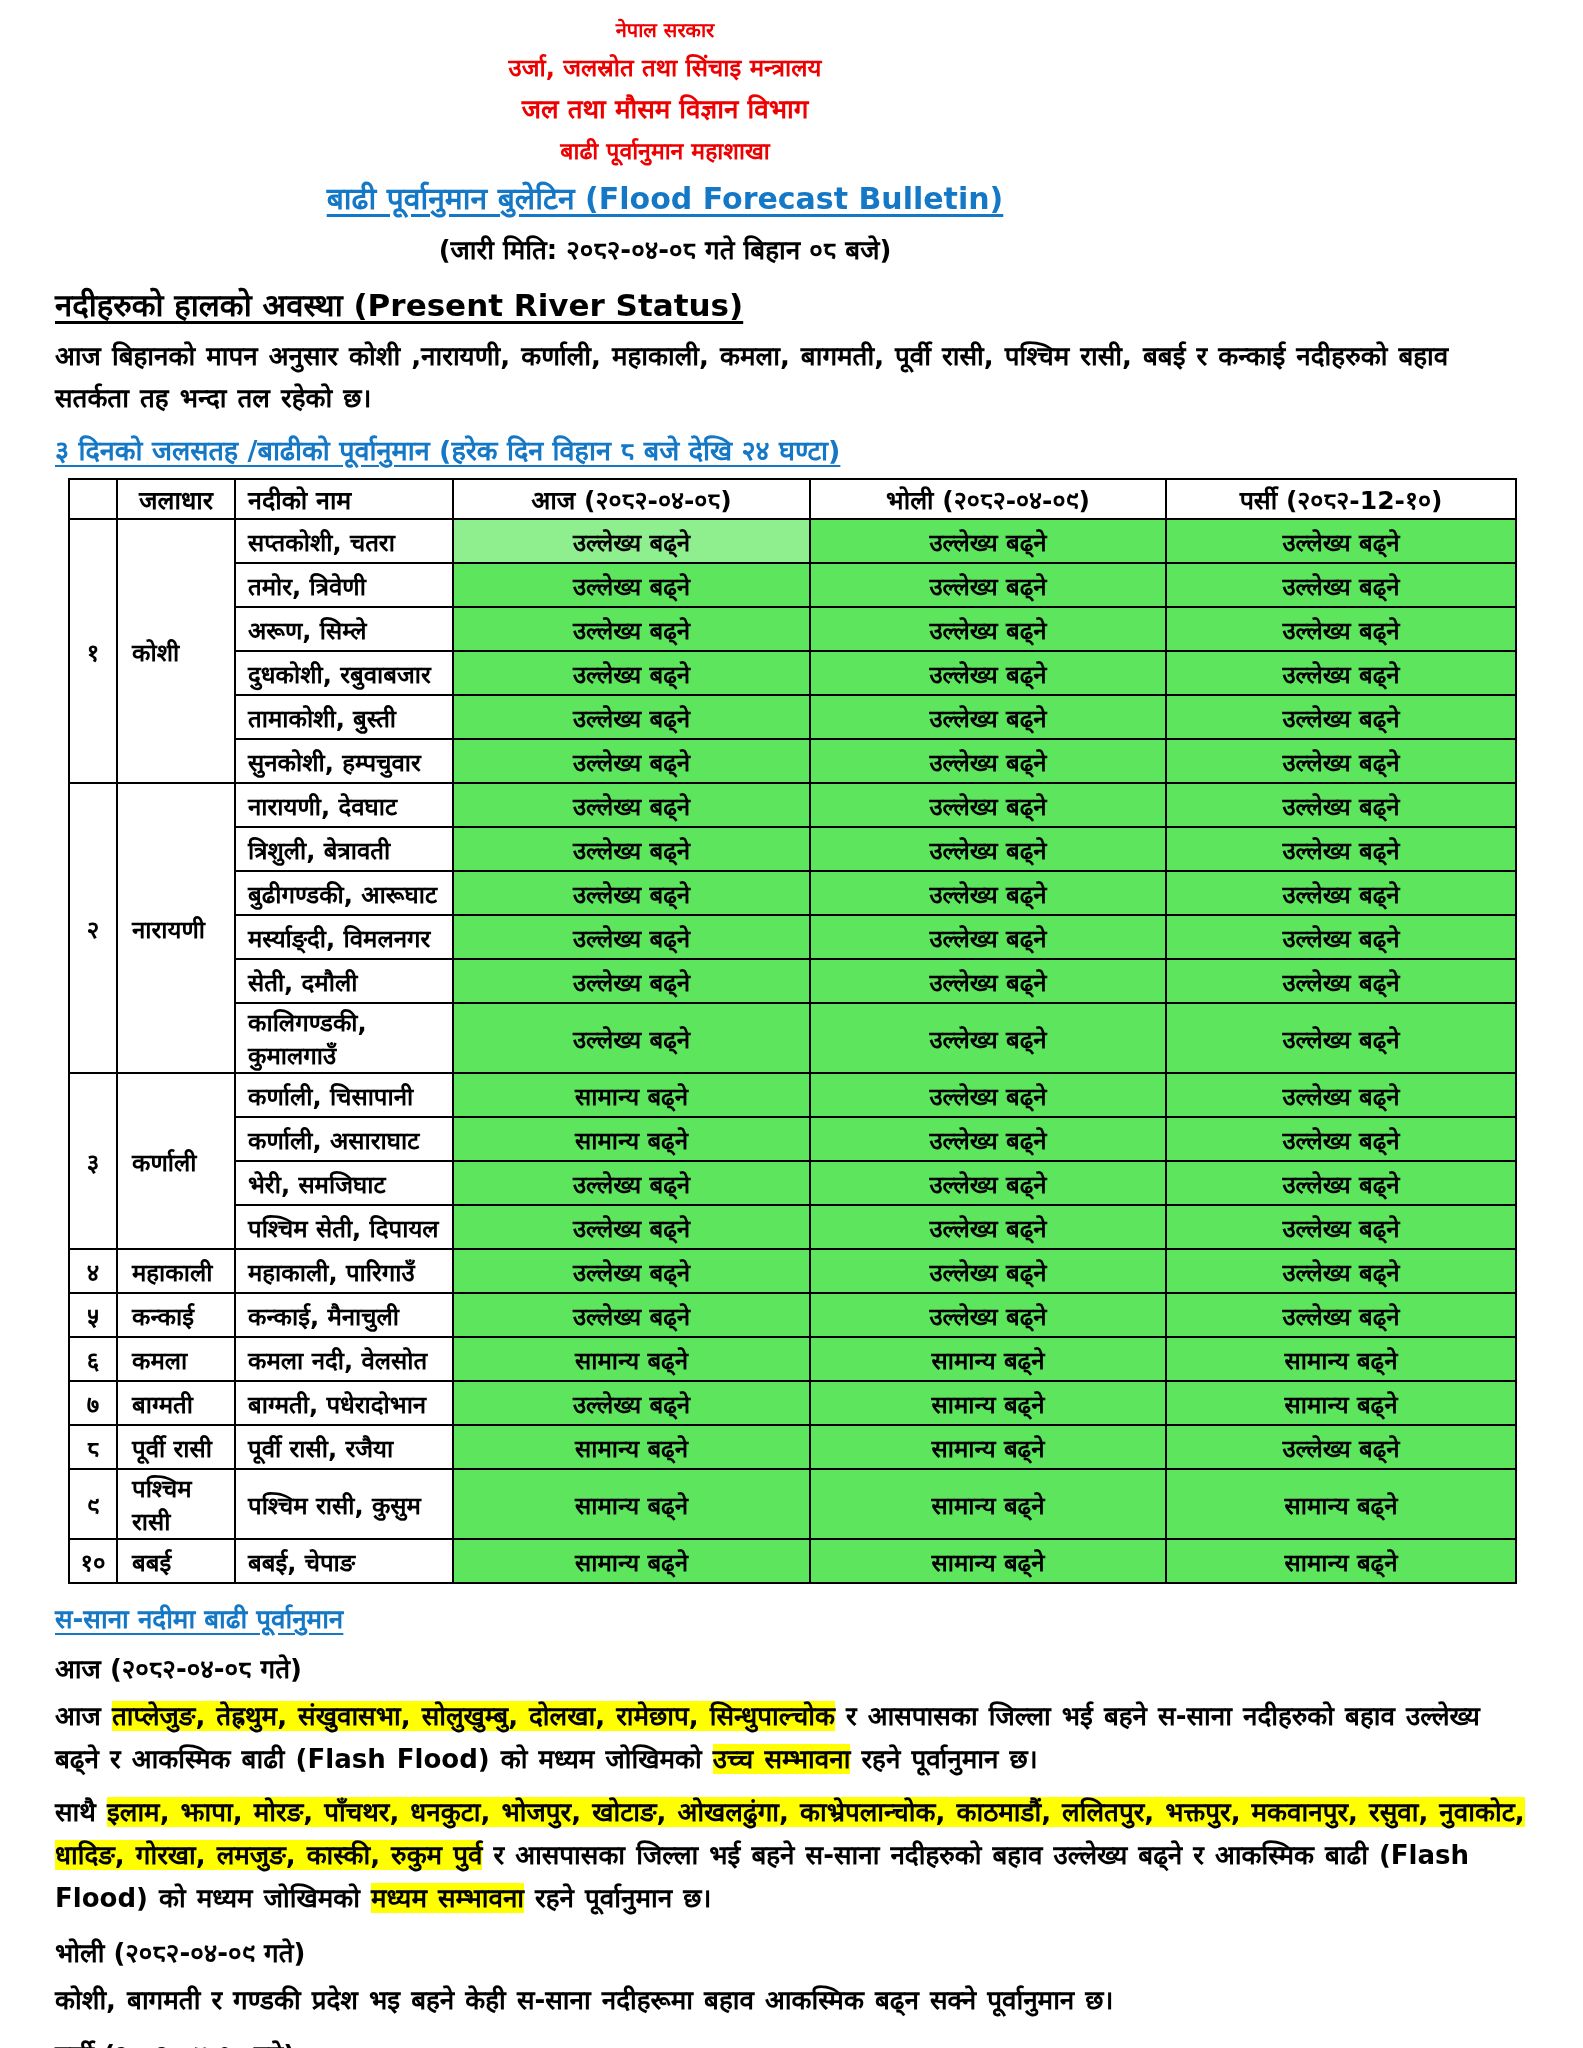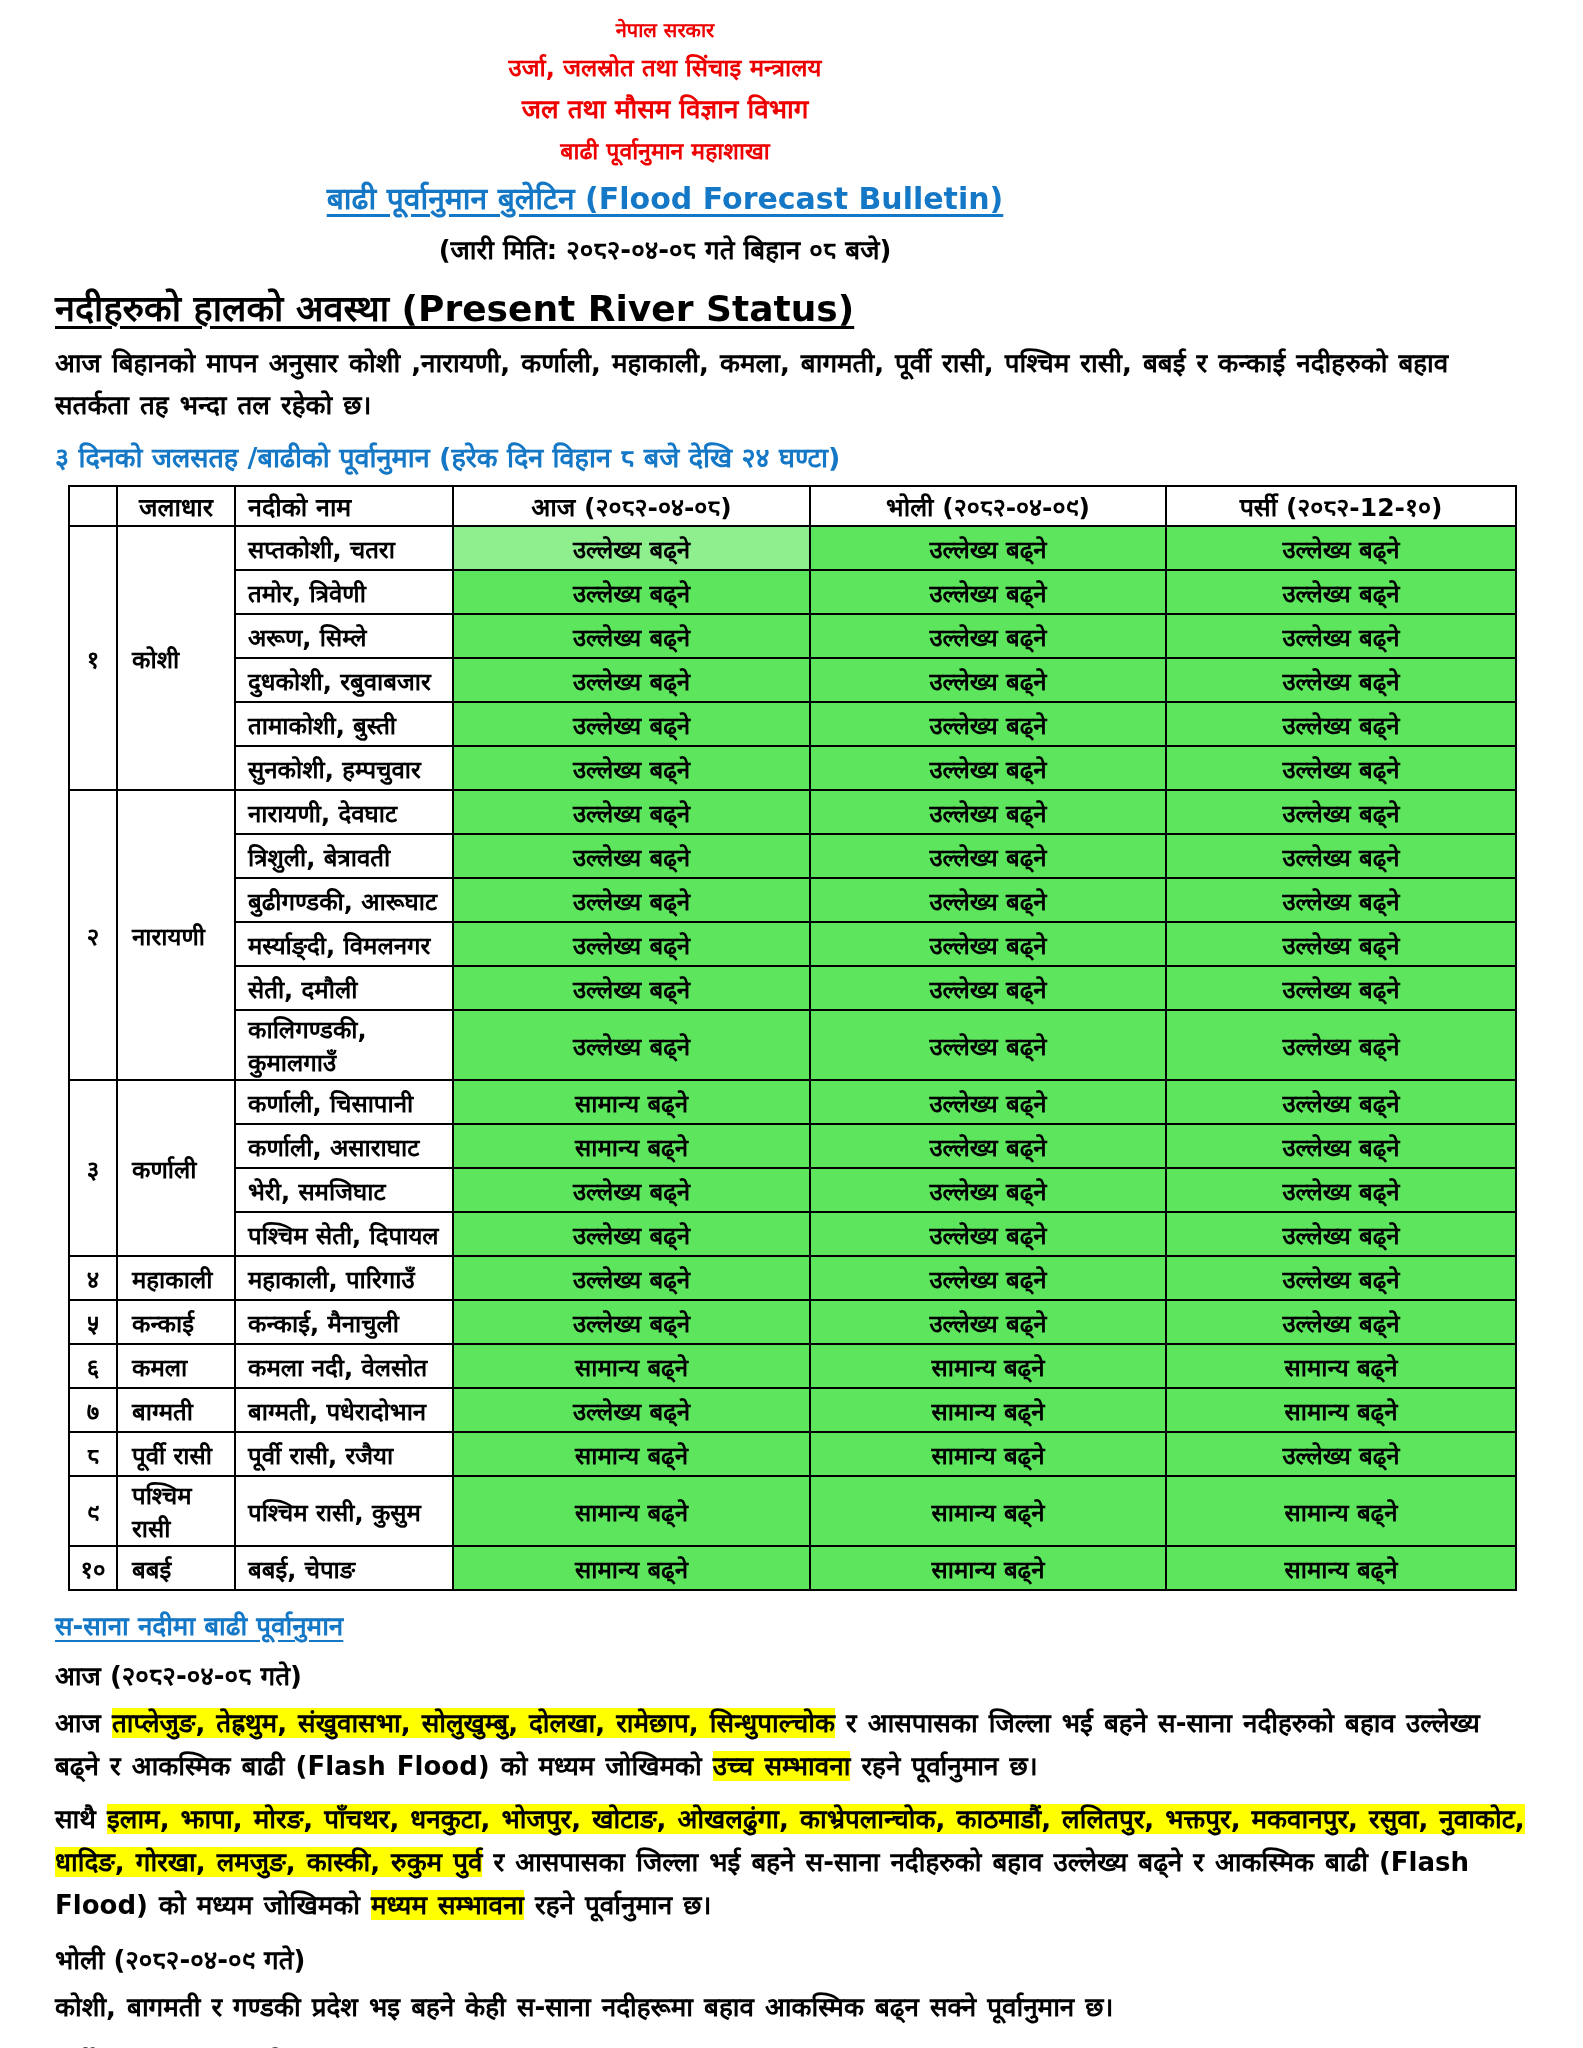--- a/index.html
+++ b/index.html
@@ -15,26 +15,26 @@
   .header-block { width:1220px; margin-left:55px; padding-top:16px; text-align:center; }
   .h-gov      { color:var(--red); font-size:20px; font-weight:bold; }
   .h-ministry { color:var(--red); font-size:24px; font-weight:bold; margin-top:7px; }
   .h-dept     { color:var(--red); font-size:26px; font-weight:bold; margin-top:7px; }
   .h-division { color:var(--red); font-size:23px; font-weight:bold; margin-top:8px; }
   .h-title    { color:var(--blue); font-size:30px; font-weight:bold; margin-top:11px;
                 text-decoration:underline; text-underline-offset:5px; }
   .h-issued   { color:var(--ink); font-size:26px; font-weight:bold; margin-top:13px; }
 
   .content { margin:0 50px 0 55px; }
-  .section-heading { font-size:36px; font-weight:bold; text-decoration:underline;
+  .section-heading { font-size:31px; font-weight:bold; text-decoration:underline;
                      text-underline-offset:5px; margin-top:16px; }
   .status-para { font-size:26px; font-weight:bold; line-height:1.62; margin-top:10px;
                  word-spacing:2px; }
   .table-heading { color:var(--blue); font-size:27px; font-weight:bold; margin-top:12px;
-                   text-underline-offset:5px; }
+                   text-decoration:underline; text-underline-offset:5px; }
 
   table.forecast { border-collapse:collapse; table-layout:fixed; width:1447px;
                    margin-left:13px; margin-top:10px; }
   .forecast th, .forecast td { border:2px solid #000; font-weight:bold; overflow:hidden; }
   .forecast th { font-size:25px; height:40px; text-align:center; padding:1px 4px;
                  background:#fff; }
   .forecast th.river-col { text-align:left; padding-left:12px;border-radius:18px; }
   .forecast td { font-size:24px; height:44px; padding:1px 6px; }
   .forecast td.sn     { text-align:center; }
   .forecast td.basin  { text-align:left; padding-left:14px; }

